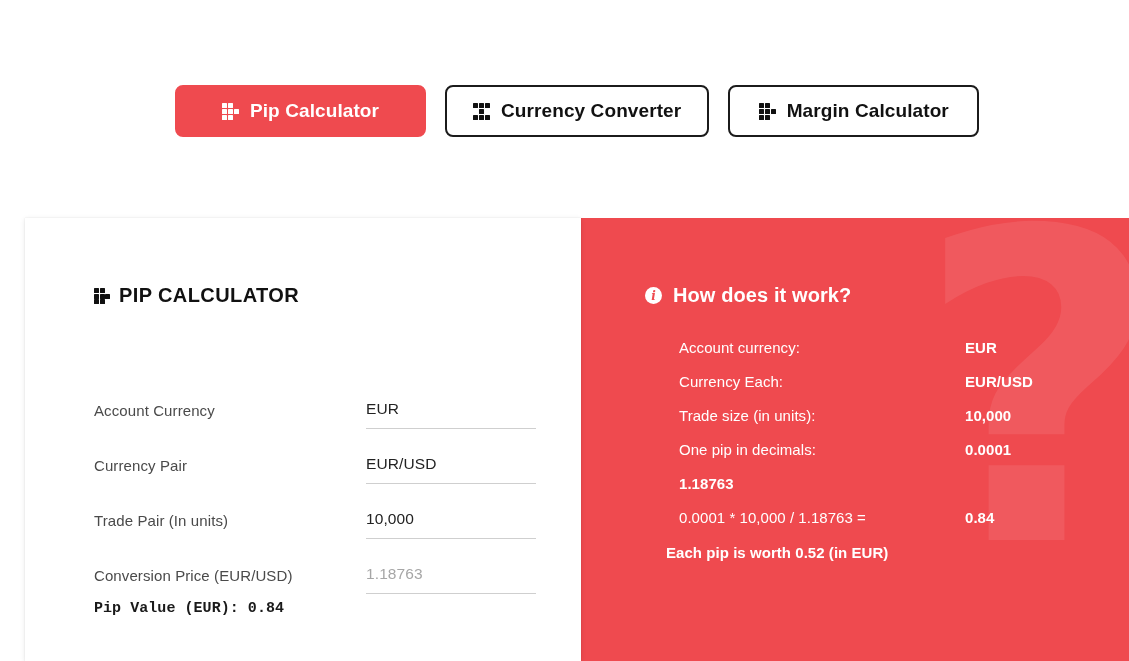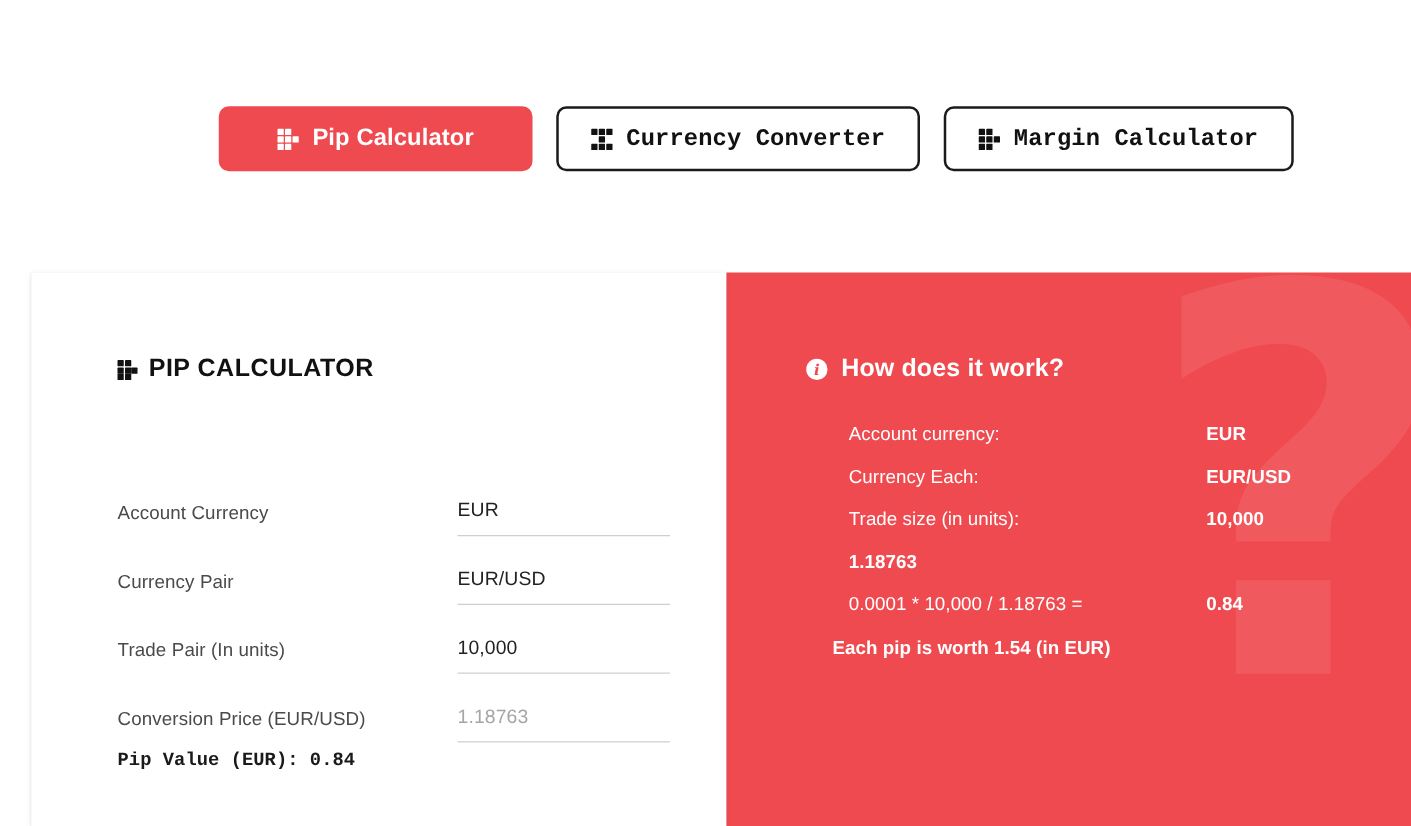--- a/index.html
+++ b/index.html
@@ -46,21 +46,20 @@
   .tab.active {
     background: #ef4a4f;
     color: #ffffff;
     border: 2px solid #ef4a4f;
     min-width: 251px;
   }
   .tab.inactive {
     background: #ffffff;
     color: #111111;
     border: 2px solid #1b1b1b;
-    font-family: Liberation Mono, monospace;
   }
   .tab.inactive.conv { min-width: 251px; }
   .tab.inactive.margin { min-width: 251px; }
 
   
   .gicon {
     display: inline-block;
     position: relative;
     width: 17px;
     height: 17px;
@@ -351,29 +350,33 @@
       <div class="rrow">
         <div class="rlabel">Currency Each:</div>
         <div class="rvalue">EUR/USD</div>
       </div>
 
       <div class="rrow">
         <div class="rlabel">Trade size (in units):</div>
         <div class="rvalue">10,000</div>
       </div>
 
+      <div class="rrow">
+        <div class="rlabel">One pip in decimals:</div>
+        <div class="rvalue">0.0001</div>
+      </div>
 
       <div class="rrow">
         <div class="rvalue">1.18763</div>
       </div>
 
       <div class="rrow">
         <div class="rlabel">0.0001 * 10,000 / 1.18763 =</div>
         <div class="rvalue">0.84</div>
       </div>
 
-      <div class="rfinal">Each pip is worth 1.54 (in EUR)</div>
+      <div class="rfinal">Each pip is worth 0.52 (in EUR)</div>
 
     </div>
 
   </div>
 
 </div>
 
 </body></html>

